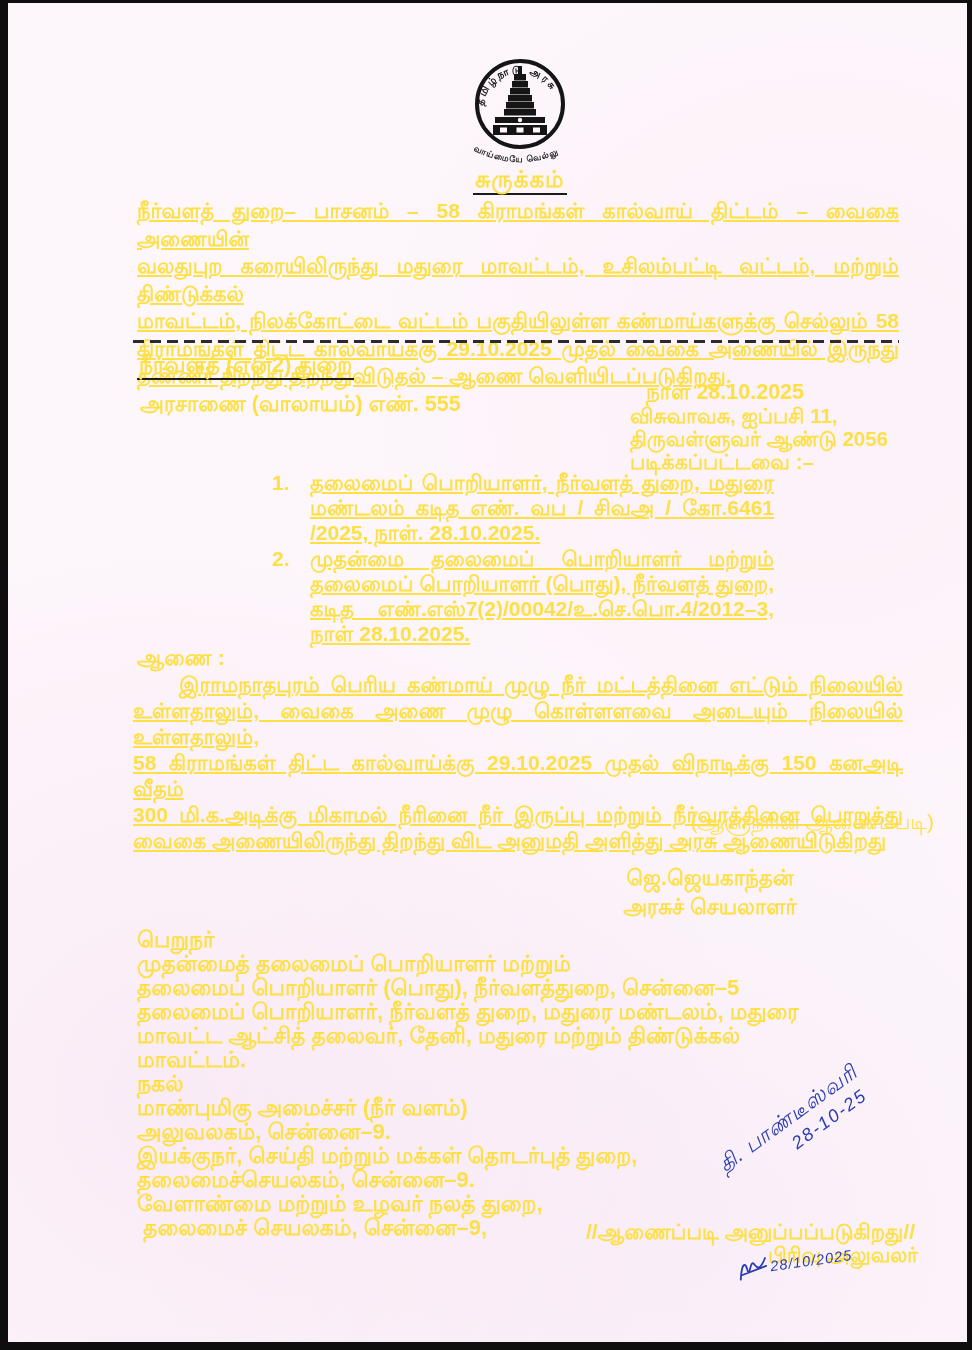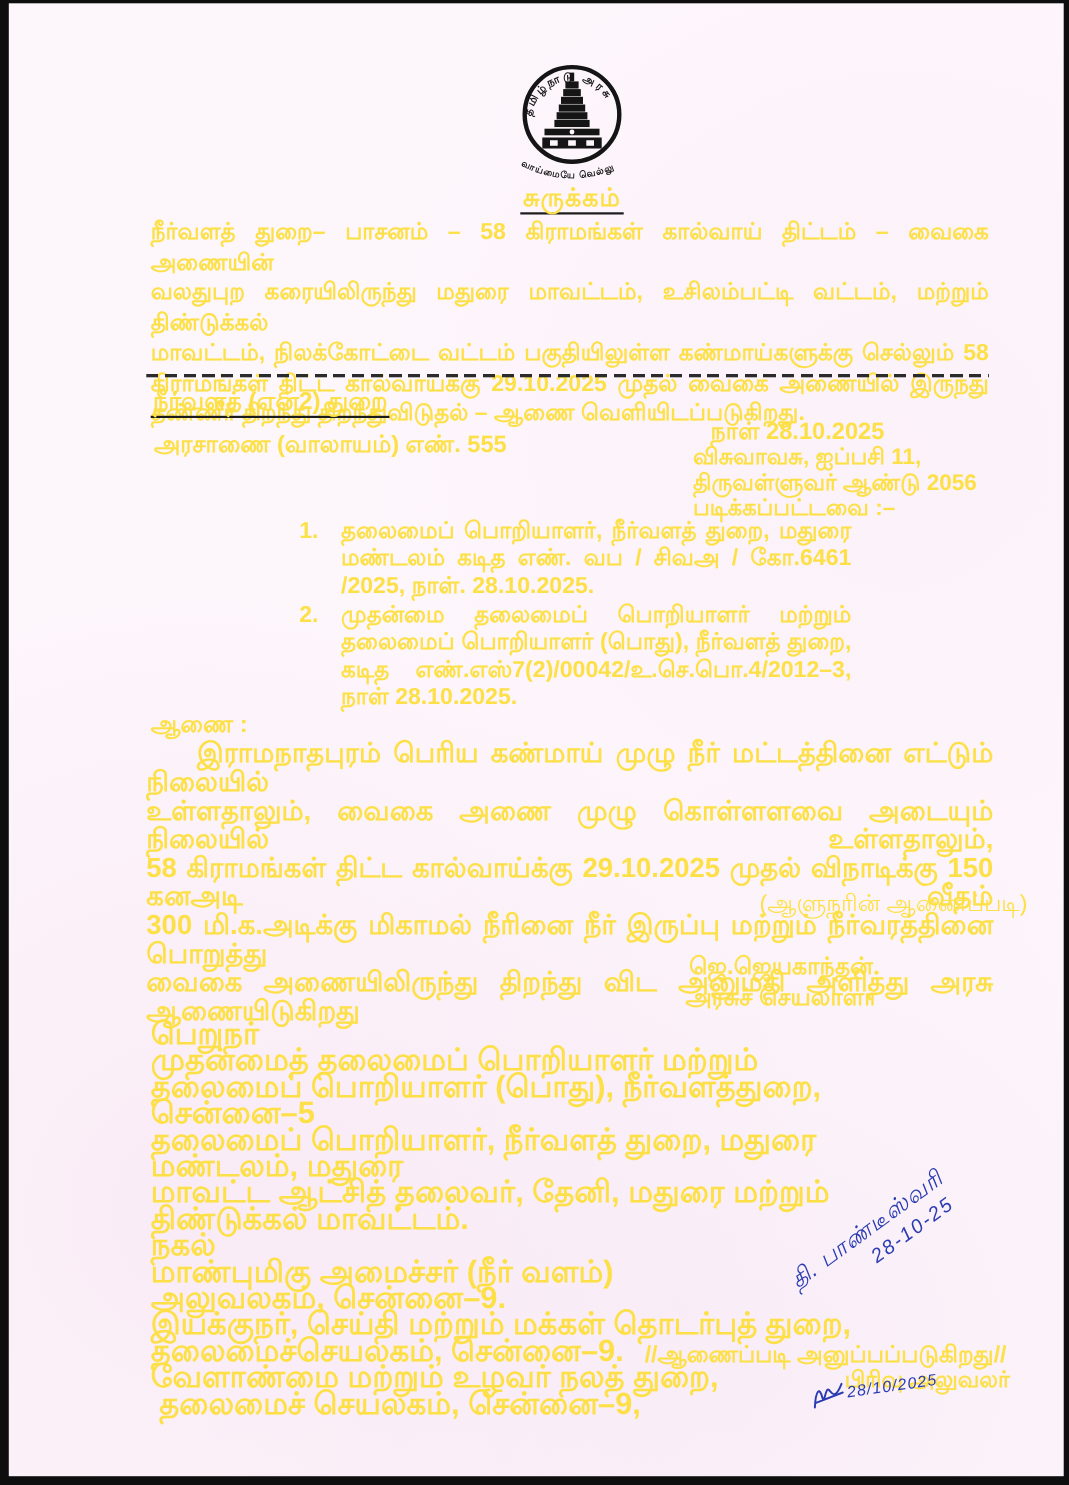--- a/index.html
+++ b/index.html
@@ -17,45 +17,45 @@
   
   .summary-title{position:absolute;left:137px;width:766px;top:166px;text-align:center;
     font-size:23px;font-weight:700;letter-spacing:1px;}
   .summary-title span{border-bottom:2.5px solid #1b1b1b;padding:0 2px 1px;}
   .dept-title{position:absolute;left:137px;width:766px;top:352px;
     font-size:22px;font-weight:700;}
   .dept-title span{border-bottom:2.5px solid #1b1b1b;padding:0 2px 1px;}
   
   .abstract{position:absolute;left:137px;top:197px;width:762px;font-size:21px;
     line-height:27.5px;font-weight:600;}
-  .jlines div{text-align:justify;text-align-last:justify;}
+  .jlines div{text-align:justify;text-align-last:justify;text-decoration:underline;}
   .jlines div:last-child{text-align-last:left;}
   .dashes{position:absolute;top:340px;left:133px;width:766px;height:3px;
     background:repeating-linear-gradient(90deg,#2b2b2b 0 11px,transparent 11px 17px);}
   
   .go-number{position:absolute;left:140px;top:392px;font-size:21.5px;font-weight:700;}
   .go-right{position:absolute;left:630px;top:381px;font-size:20.5px;font-weight:600;line-height:23px;}
   .go-right .big{font-size:21.5px;margin-left:16px;}
   
   .read-list{position:absolute;left:272px;top:470px;width:505px;font-size:21px;font-weight:600;}
   .li{display:flex;}
   .num{width:38px;flex:0 0 38px;line-height:25.2px;}
   .li-lines{width:464px;line-height:25.2px;}
   
   .order-label{position:absolute;left:137px;top:646px;font-size:21.5px;font-weight:700;}
-  .order-para{position:absolute;left:133px;top:672px;width:770px;font-size:25px;
+  .order-para{position:absolute;left:133px;top:672px;width:770px;font-size:21px;
     line-height:26px;font-weight:600;}
   .order-para div:first-child{text-indent:46px;}
   .by-order{position:absolute;left:137px;width:766px;top:810px;text-align:right;
     transform:translateX(31px);font-size:21px;font-weight:400;}
   
   .signatory{position:absolute;left:560px;width:300px;top:864px;text-align:center;
     font-size:21.5px;font-weight:700;line-height:29px;}
   
-  .recipients{position:absolute;left:137px;top:928px;width:700px;font-size:28px;
+  .recipients{position:absolute;left:137px;top:928px;width:700px;font-size:22px;
     font-weight:600;line-height:24px;}
   
   .forwarded{position:absolute;left:137px;width:766px;top:1220px;text-align:right;
     transform:translateX(12px);font-size:21px;font-weight:700;}
   .section-officer{position:absolute;left:768px;top:1243px;width:160px;
     font-size:20.5px;font-weight:700;}
   
   .sig-big{position:absolute;left:742px;top:1148px;width:240px;transform:rotate(-36deg);
     transform-origin:left bottom;color:#2b3cb3;font-style:italic;}
   .sig-name{font-size:21px;letter-spacing:1px;white-space:nowrap;}

